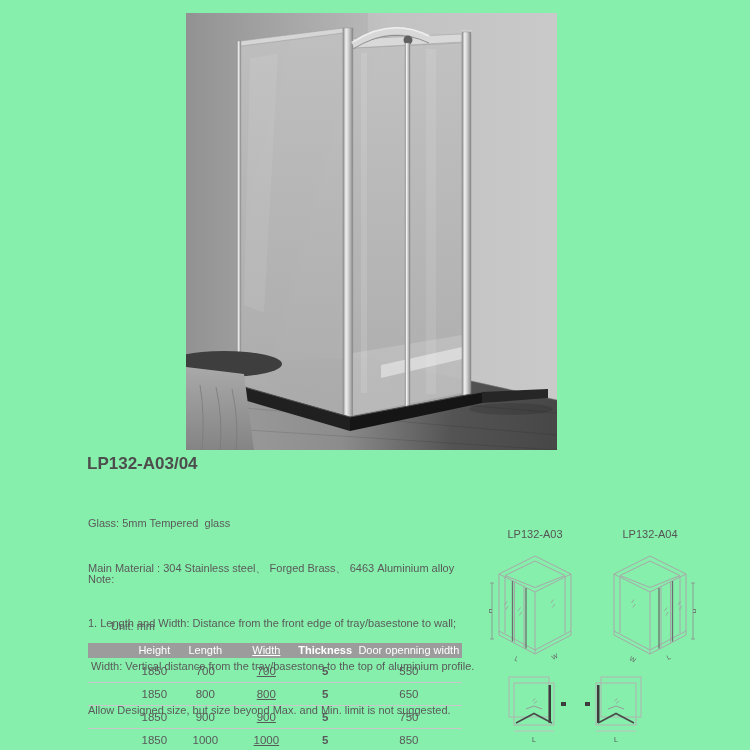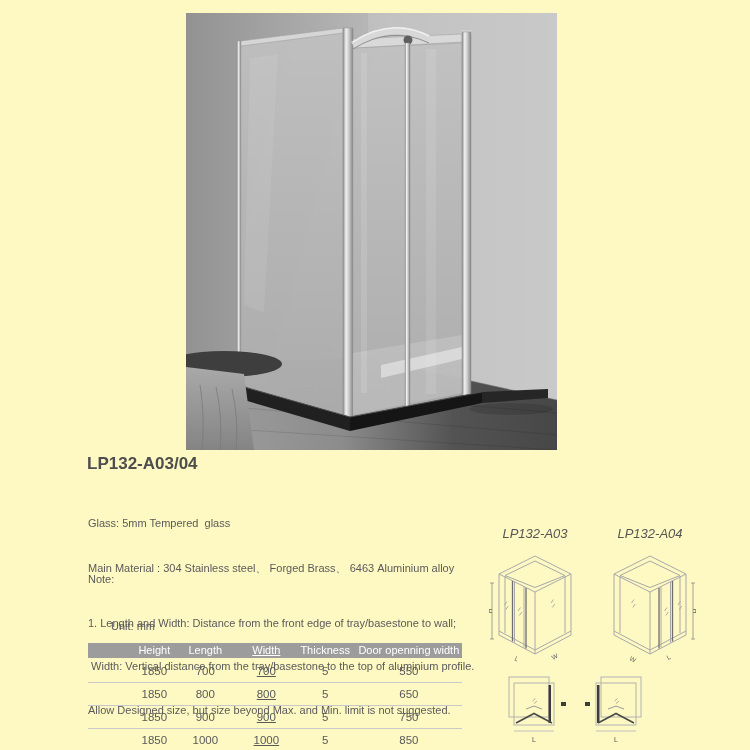--- a/index.html
+++ b/index.html
@@ -1,37 +1,37 @@
 <!DOCTYPE html>
 <html><head>
 <meta charset="utf-8">
 <style>
   html,body{margin:0;padding:0;background:#fff;}
-  .canvas{position:relative;width:750px;height:750px;background:#fef9c3;overflow:hidden;
+  .canvas{position:relative;width:750px;height:750px;background:#86efac;overflow:hidden;
           font-family:"Liberation Sans",sans-serif;color:#595959;}
   .abs{position:absolute;}
   
   .photo{left:186px;top:13px;width:371px;height:437px;}
   
   .title{left:87px;top:454px;font-size:17px;font-weight:bold;color:#4d4d4d;}
   .specs{left:88px;top:486px;font-size:11px;line-height:15px;color:#5a5a5a;white-space:pre-wrap;}
   .notes{left:88px;top:543px;font-size:11px;line-height:14.5px;color:#5a5a5a;white-space:pre-wrap;}
   .unit{left:95px;top:620px;font-size:11px;color:#5a5a5a;margin-left:16px;}
   
   .table{left:88px;top:643px;width:374px;font-size:11px;}
   .t-head{display:flex;height:15px;line-height:15px;background:#9c9c9c;color:#ffffff;}
   .t-rows{margin-top:2px;}
   .t-row{display:flex;height:22px;line-height:22px;border-bottom:1px solid #c9c9c9;color:#595959;font-size:11.5px;}
   .c{text-align:center;}
-  .c1{width:42px;padding-left:48px;}.c2{width:75px;}.c3{width:65px;text-decoration:underline;}.c4{width:70px;}.c5{width:122px;}
+  .c1{width:42px;padding-left:48px;}.c2{width:75px;}.c3{width:65px;text-decoration:underline;}.c4{width:70px;font-weight:bold;}.c5{width:122px;}
   
   .iso{width:92px;text-align:center;}
   .iso-a03{left:489px;top:527px;}
   .iso-a04{left:572px;top:527px;padding-left:32px;}
-  .iso-label{font-size:13px;color:#555;height:16px;line-height:14px;font-style:italic;}
+  .iso-label{font-size:11px;color:#555;height:16px;line-height:14px;}
   .plans{left:505px;top:668px;}
   svg text{font-family:"Liberation Sans",sans-serif;}
 </style>
 </head>
 <body>
 
 <div class="canvas">
 
   <svg class="abs photo" viewBox="0 0 371 437">
     <defs>

